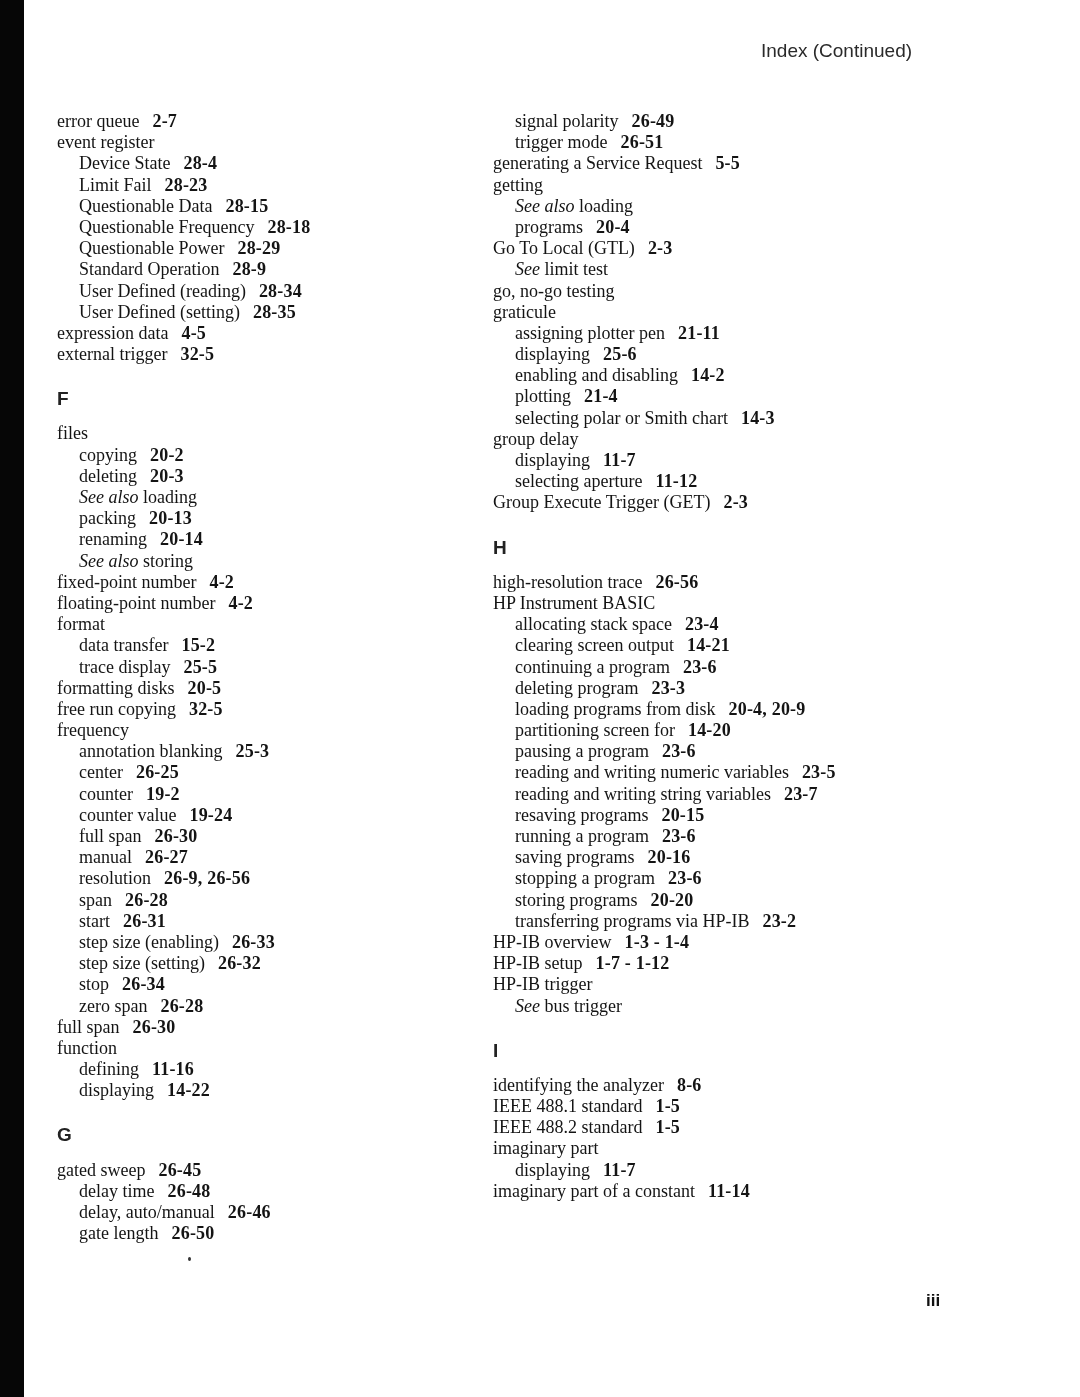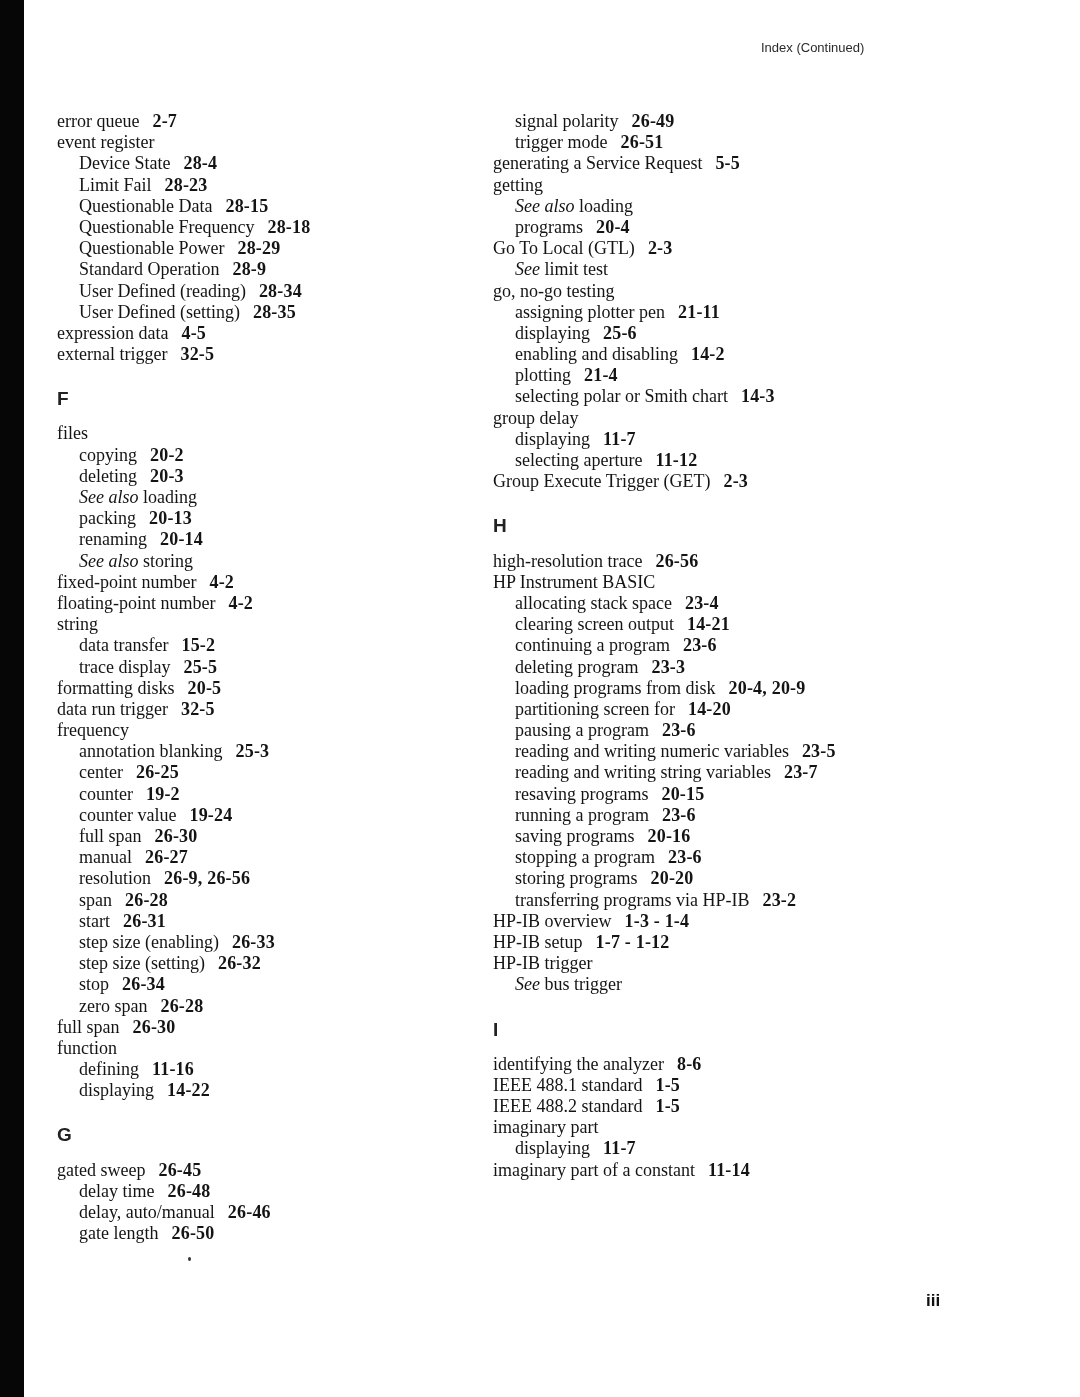--- a/index.html
+++ b/index.html
@@ -1,20 +1,20 @@
 <!DOCTYPE html>
 <html><head>
 <meta charset="utf-8">
 <style>
   html,body{margin:0;padding:0;background:#e8e8e8;}
   .page{position:relative;width:1080px;height:1397px;background:#ffffff;overflow:hidden;
         color:#141414;}
   .left-bar{position:absolute;left:0;top:0;width:24px;height:1397px;background:#060606;}
   .header{position:absolute;left:761px;top:40px;
-          font-family:"Liberation Sans",sans-serif;font-size:13px;color:#2a2a2a;}
+          font-family:"Liberation Sans",sans-serif;font-size:19px;color:#2a2a2a;}
   .col{position:absolute;top:111px;left:57px;width:430px;}
   .col-right{left:493px;}
   .line{height:21.2px;line-height:21.2px;white-space:nowrap;
         font-family:"Liberation Serif",serif;font-size:18px;}
   .sub{padding-left:22px;}
   .see{font-style:italic;}
   .pg{font-weight:700;margin-left:13px;letter-spacing:0.2px;}
   .heading{height:21.2px;line-height:21.2px;margin:23px 0 14px 0;
            font-family:"Liberation Sans",sans-serif;font-weight:700;font-size:19px;color:#222;}
   .pagenum{position:absolute;left:886px;top:1291px;
@@ -43,25 +43,25 @@
       <div class="heading">F</div>
       <div class="line"><span class="etext">files</span></div>
       <div class="line sub"><span class="etext">copying</span><span class="pg">20-2</span></div>
       <div class="line sub"><span class="etext">deleting</span><span class="pg">20-3</span></div>
       <div class="line sub"><span class="see">See also </span><span class="etext">loading</span></div>
       <div class="line sub"><span class="etext">packing</span><span class="pg">20-13</span></div>
       <div class="line sub"><span class="etext">renaming</span><span class="pg">20-14</span></div>
       <div class="line sub"><span class="see">See also </span><span class="etext">storing</span></div>
       <div class="line"><span class="etext">fixed-point number</span><span class="pg">4-2</span></div>
       <div class="line"><span class="etext">floating-point number</span><span class="pg">4-2</span></div>
-      <div class="line"><span class="etext">string</span></div>
+      <div class="line"><span class="etext">format</span></div>
       <div class="line sub"><span class="etext">data transfer</span><span class="pg">15-2</span></div>
       <div class="line sub"><span class="etext">trace display</span><span class="pg">25-5</span></div>
       <div class="line"><span class="etext">formatting disks</span><span class="pg">20-5</span></div>
-      <div class="line"><span class="etext">data run trigger</span><span class="pg">32-5</span></div>
+      <div class="line"><span class="etext">free run copying</span><span class="pg">32-5</span></div>
       <div class="line"><span class="etext">frequency</span></div>
       <div class="line sub"><span class="etext">annotation blanking</span><span class="pg">25-3</span></div>
       <div class="line sub"><span class="etext">center</span><span class="pg">26-25</span></div>
       <div class="line sub"><span class="etext">counter</span><span class="pg">19-2</span></div>
       <div class="line sub"><span class="etext">counter value</span><span class="pg">19-24</span></div>
       <div class="line sub"><span class="etext">full span</span><span class="pg">26-30</span></div>
       <div class="line sub"><span class="etext">manual</span><span class="pg">26-27</span></div>
       <div class="line sub"><span class="etext">resolution</span><span class="pg">26-9, 26-56</span></div>
       <div class="line sub"><span class="etext">span</span><span class="pg">26-28</span></div>
       <div class="line sub"><span class="etext">start</span><span class="pg">26-31</span></div>
@@ -82,20 +82,21 @@
   <div class="col col-right" id="col-right">
       <div class="line sub"><span class="etext">signal polarity</span><span class="pg">26-49</span></div>
       <div class="line sub"><span class="etext">trigger mode</span><span class="pg">26-51</span></div>
       <div class="line"><span class="etext">generating a Service Request</span><span class="pg">5-5</span></div>
       <div class="line"><span class="etext">getting</span></div>
       <div class="line sub"><span class="see">See also </span><span class="etext">loading</span></div>
       <div class="line sub"><span class="etext">programs</span><span class="pg">20-4</span></div>
       <div class="line"><span class="etext">Go To Local (GTL)</span><span class="pg">2-3</span></div>
       <div class="line sub"><span class="see">See </span><span class="etext">limit test</span></div>
       <div class="line"><span class="etext">go, no-go testing</span></div>
+      <div class="line"><span class="etext">graticule</span></div>
       <div class="line sub"><span class="etext">assigning plotter pen</span><span class="pg">21-11</span></div>
       <div class="line sub"><span class="etext">displaying</span><span class="pg">25-6</span></div>
       <div class="line sub"><span class="etext">enabling and disabling</span><span class="pg">14-2</span></div>
       <div class="line sub"><span class="etext">plotting</span><span class="pg">21-4</span></div>
       <div class="line sub"><span class="etext">selecting polar or Smith chart</span><span class="pg">14-3</span></div>
       <div class="line"><span class="etext">group delay</span></div>
       <div class="line sub"><span class="etext">displaying</span><span class="pg">11-7</span></div>
       <div class="line sub"><span class="etext">selecting aperture</span><span class="pg">11-12</span></div>
       <div class="line"><span class="etext">Group Execute Trigger (GET)</span><span class="pg">2-3</span></div>
       <div class="heading">H</div>

